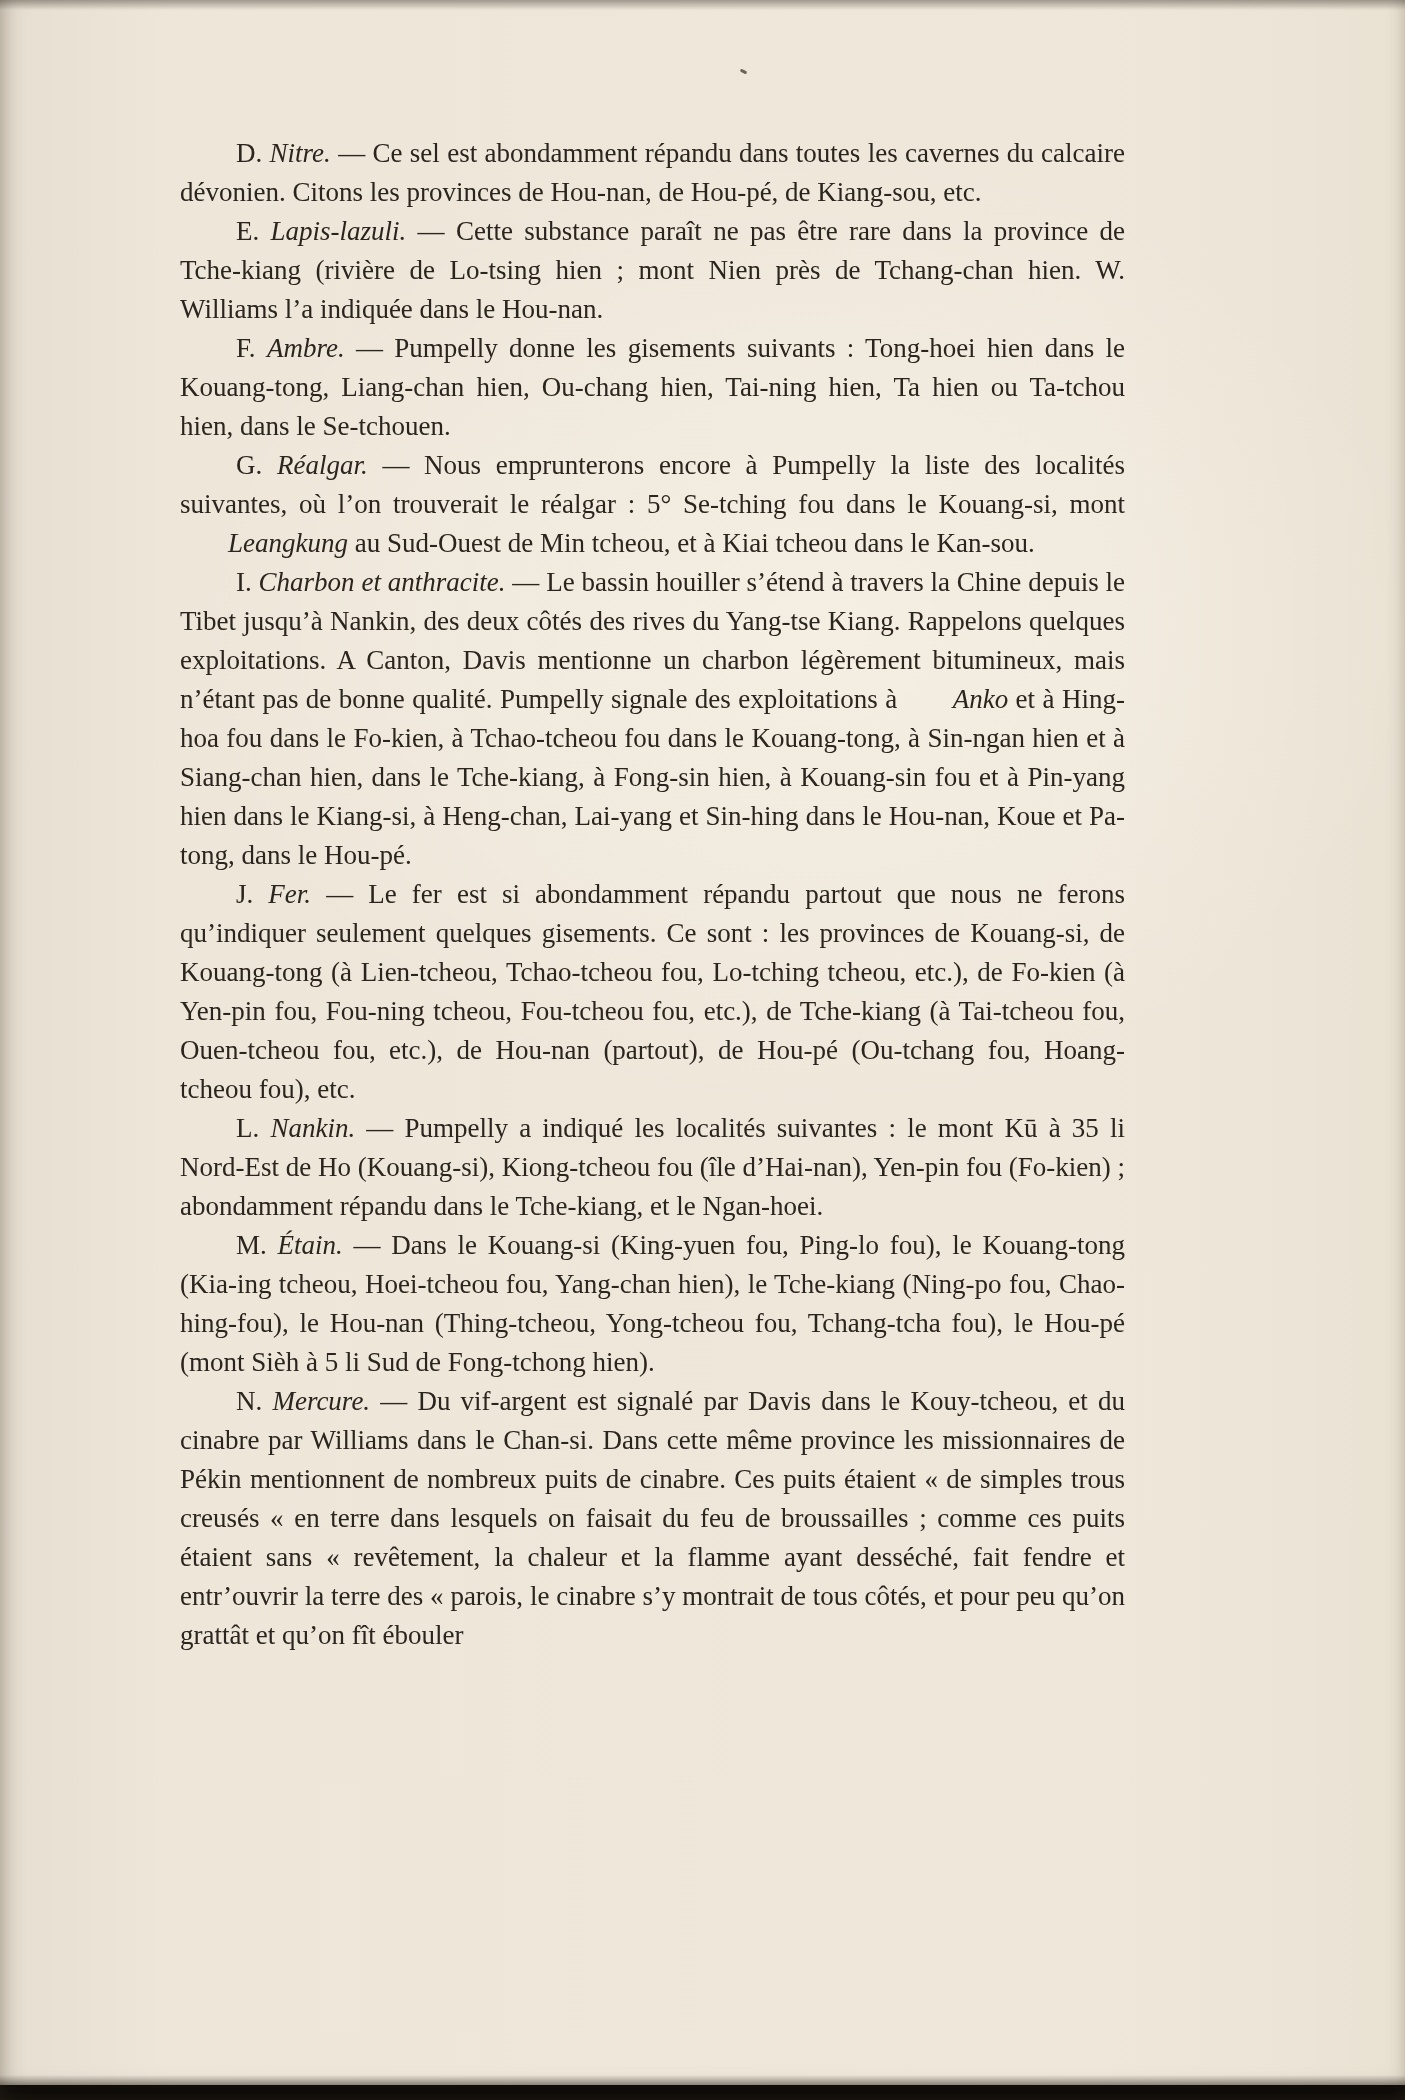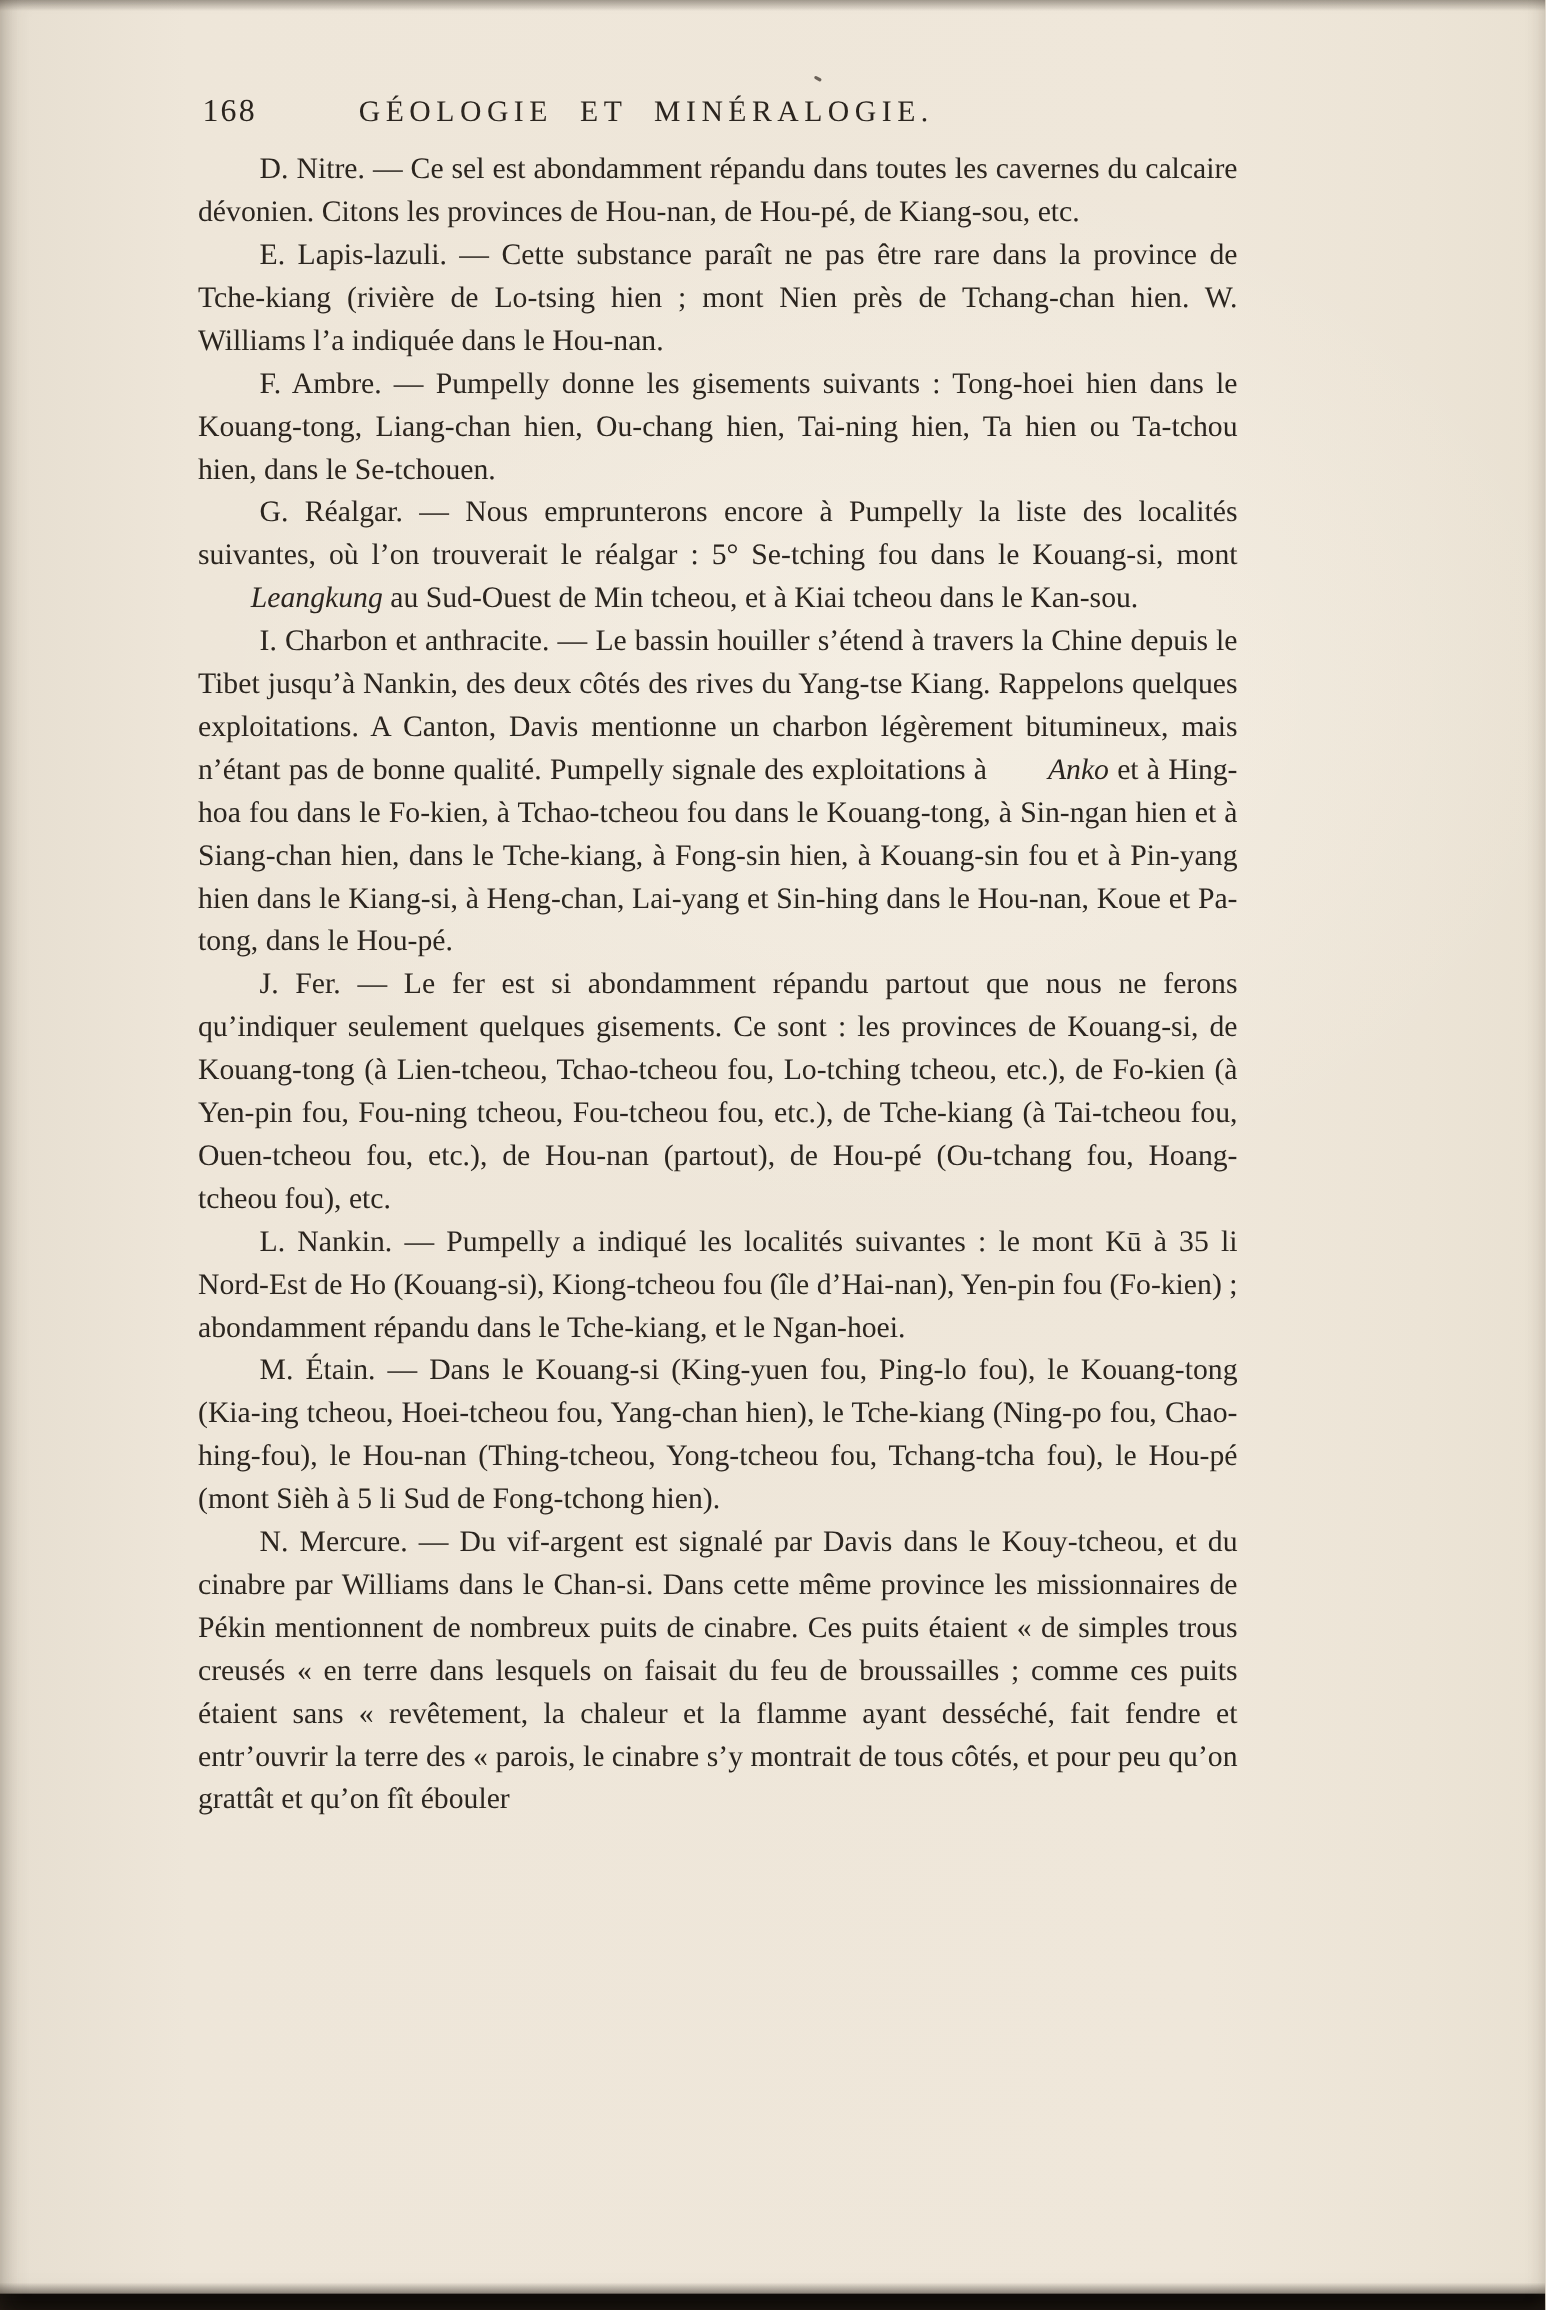--- a/index.html
+++ b/index.html
@@ -78,45 +78,41 @@
   }
   .para {
     margin: 0;
     font-size: 27px;
     line-height: 39px;
     text-align: justify;
     text-indent: 56px;
     hyphens: manual;
   }
   .lab { font-style: normal; }
-  .term { }
+  .term { font-style: italic; }
   .it { font-style: italic; margin-left: 48px; }
   .bottom-shade {
     position: absolute;
     left: 0; right: 0; bottom: 15px;
     height: 10px;
     background: linear-gradient(180deg, rgba(30,24,18,0), rgba(30,24,18,0.45));
     pointer-events: none;
   }
   .bottom-edge {
     position: absolute;
     left: 0; right: 0; bottom: 0;
     height: 15px;
     background: #0c0a08;
   }
 </style>
 </head>
 <body>
 
 <div class="scan">
   <div class="scan-speck"></div>
-  <div class="page-header">
-    <span class="page-number">168</span>
-    <span class="page-title">GÉOLOGIE ET MINÉRALOGIE.</span>
-  </div>
   <div class="page-body">
       <p class="para"><span class="lab">D. </span><span class="term">Nitre.</span><span> — Ce sel est abondamment répandu dans toutes les cavernes du calcaire dévonien. Citons les provinces de Hou-nan, de Hou-pé, de Kiang-sou, etc.</span></p>
       <p class="para"><span class="lab">E. </span><span class="term">Lapis-lazuli.</span><span> — Cette substance paraît ne pas être rare dans la province de Tche-kiang (rivière de Lo-tsing hien ; mont Nien près de Tchang-chan hien. W. Williams l’a indiquée dans le Hou-nan.</span></p>
       <p class="para"><span class="lab">F. </span><span class="term">Ambre.</span><span> — Pumpelly donne les gisements suivants : Tong-hoei hien dans le Kouang-tong, Liang-chan hien, Ou-chang hien, Tai-ning hien, Ta hien ou Ta-tchou hien, dans le Se-tchouen.</span></p>
       <p class="para"><span class="lab">G. </span><span class="term">Réalgar.</span><span> — Nous emprunterons encore à Pumpelly la liste des localités suivantes, où l’on trouverait le réalgar : 5° Se-tching fou dans le Kouang-si, mont </span><span class="it">Leangkung</span><span> au Sud-Ouest de Min tcheou, et à Kiai tcheou dans le Kan-sou.</span></p>
       <p class="para"><span class="lab">I. </span><span class="term">Charbon et anthracite.</span><span> — Le bassin houiller s’étend à travers la Chine depuis le Tibet jusqu’à Nankin, des deux côtés des rives du Yang-tse Kiang. Rappelons quelques exploitations. A Canton, Davis mentionne un charbon légèrement bitumineux, mais n’étant pas de bonne qualité. Pumpelly signale des exploitations à </span><span class="it">Anko</span><span> et à Hing-hoa fou dans le Fo-kien, à Tchao-tcheou fou dans le Kouang-tong, à Sin-ngan hien et à Siang-chan hien, dans le Tche-kiang, à Fong-sin hien, à Kouang-sin fou et à Pin-yang hien dans le Kiang-si, à Heng-chan, Lai-yang et Sin-hing dans le Hou-nan, Koue et Pa-tong, dans le Hou-pé.</span></p>
       <p class="para"><span class="lab">J. </span><span class="term">Fer.</span><span> — Le fer est si abondamment répandu partout que nous ne ferons qu’indiquer seulement quelques gisements. Ce sont : les provinces de Kouang-si, de Kouang-tong (à Lien-tcheou, Tchao-tcheou fou, Lo-tching tcheou, etc.), de Fo-kien (à Yen-pin fou, Fou-ning tcheou, Fou-tcheou fou, etc.), de Tche-kiang (à Tai-tcheou fou, Ouen-tcheou fou, etc.), de Hou-nan (partout), de Hou-pé (Ou-tchang fou, Hoang-tcheou fou), etc.</span></p>
       <p class="para"><span class="lab">L. </span><span class="term">Nankin.</span><span> — Pumpelly a indiqué les localités suivantes : le mont Kū à 35 li Nord-Est de Ho (Kouang-si), Kiong-tcheou fou (île d’Hai-nan), Yen-pin fou (Fo-kien) ; abondamment répandu dans le Tche-kiang, et le Ngan-hoei.</span></p>
       <p class="para"><span class="lab">M. </span><span class="term">Étain.</span><span> — Dans le Kouang-si (King-yuen fou, Ping-lo fou), le Kouang-tong (Kia-ing tcheou, Hoei-tcheou fou, Yang-chan hien), le Tche-kiang (Ning-po fou, Chao-hing-fou), le Hou-nan (Thing-tcheou, Yong-tcheou fou, Tchang-tcha fou), le Hou-pé (mont Sièh à 5 li Sud de Fong-tchong hien).</span></p>
       <p class="para"><span class="lab">N. </span><span class="term">Mercure.</span><span> — Du vif-argent est signalé par Davis dans le Kouy-tcheou, et du cinabre par Williams dans le Chan-si. Dans cette même province les missionnaires de Pékin mentionnent de nombreux puits de cinabre. Ces puits étaient « de simples trous creusés « en terre dans lesquels on faisait du feu de broussailles ; comme ces puits étaient sans « revêtement, la chaleur et la flamme ayant desséché, fait fendre et entr’ouvrir la terre des « parois, le cinabre s’y montrait de tous côtés, et pour peu qu’on grattât et qu’on fît ébouler</span></p>

